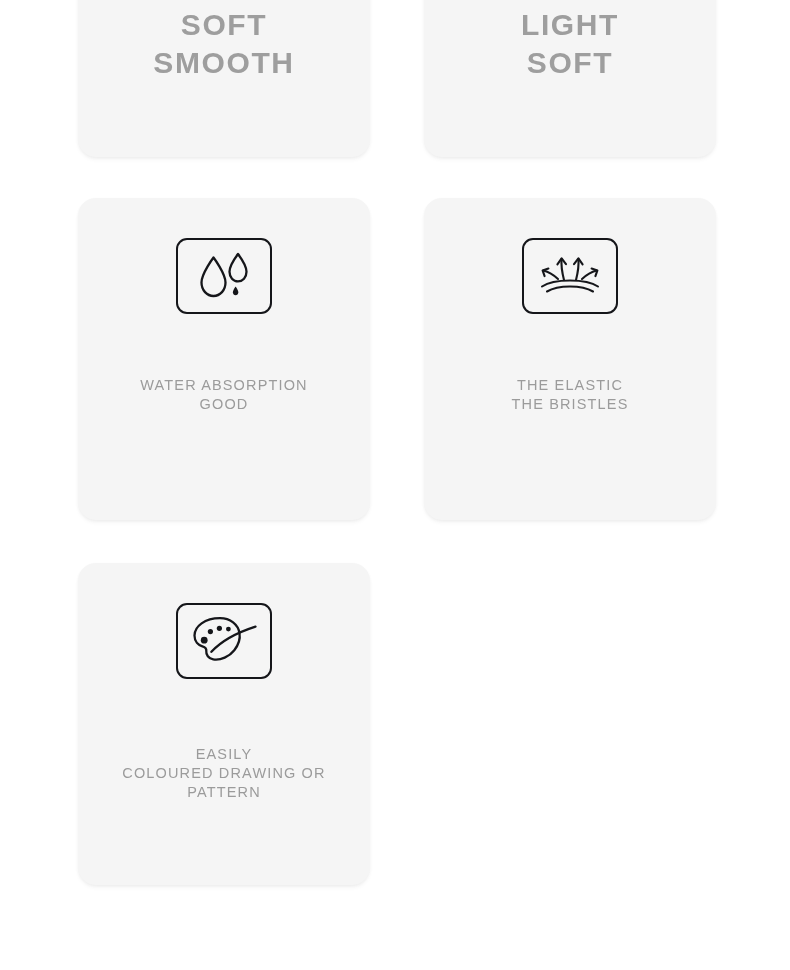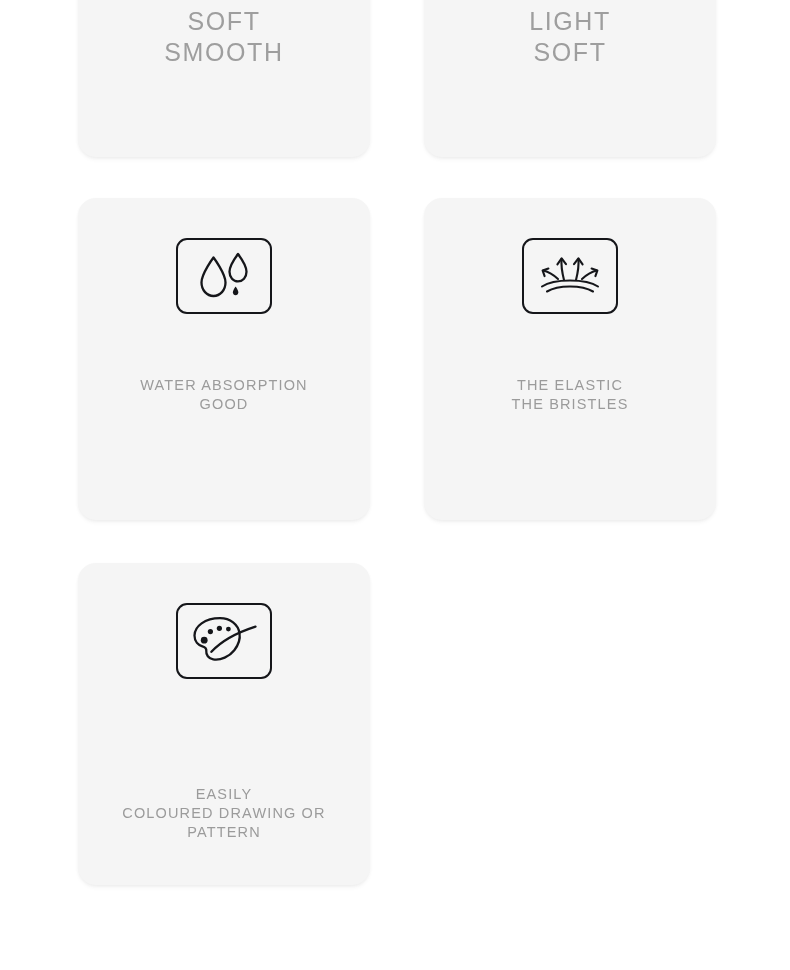--- a/index.html
+++ b/index.html
@@ -34,34 +34,34 @@
     box-sizing: border-box;
     display: flex;
     flex-direction: column;
     align-items: center;
   }
   .card.col-left  { left: 78px;  width: 292px; }
   .card.col-right { left: 424px; width: 292px; }
 
   .card.row-1 { top: -120px; height: 277px; }
   .card.row-2 { top: 198px;  height: 322px; }
-  .card.row-3 { top: 563px;  height: 322px; gap: 40px; }
+  .card.row-3 { top: 563px;  height: 322px; }
 
   
   .card.headline {
     justify-content: flex-start;
   }
   .headline-text {
     margin-top: 126px;
     text-align: center;
     color: #9e9e9e;
-    font-size: 25px;
+    font-size: 30px;
     line-height: 1.25;
     letter-spacing: 1.6px;
-    font-weight: 400;
+    font-weight: 700;
     white-space: pre-line;
   }
 
   
   .icon-frame {
     margin-top: 40px;
     width: 96px;
     height: 76px;
     border: 2.6px solid #15161a;
     border-radius: 11px;

